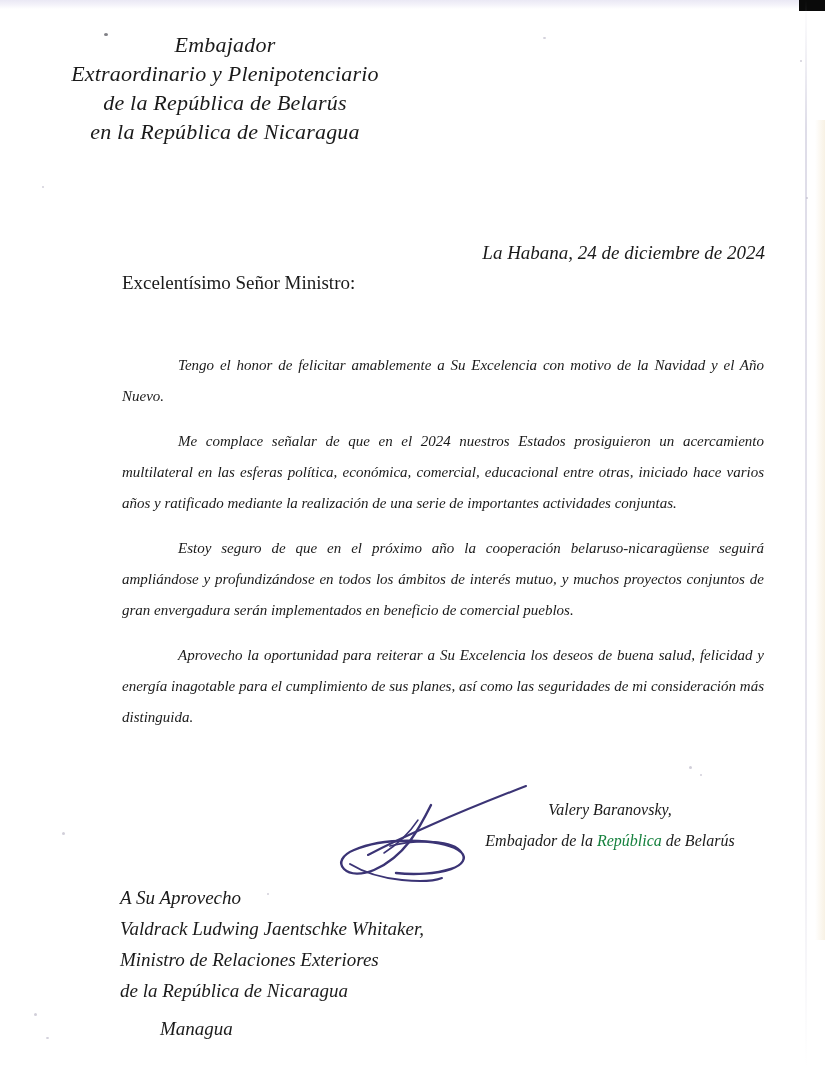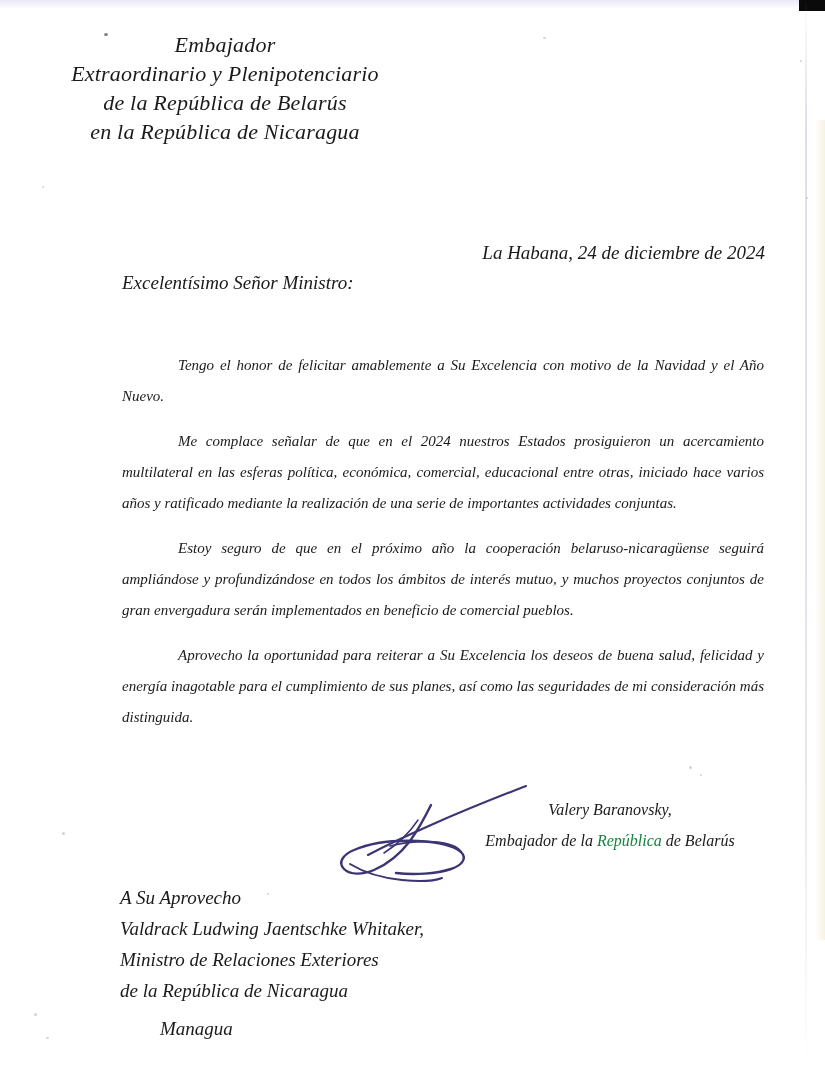--- a/index.html
+++ b/index.html
@@ -72,21 +72,20 @@
     text-align: right;
     font-style: italic;
     font-size: 19px;
     margin-top: 37px;
   }
 
   .salutation {
     position: absolute;
     left: 122px;
     top: 272px;
-    font-style: italic;
     font-size: 19px;
   }
 
   .body-block {
     position: absolute;
     left: 122px;
     top: 350px;
     width: 642px;
     font-style: italic;
     font-size: 15px;

